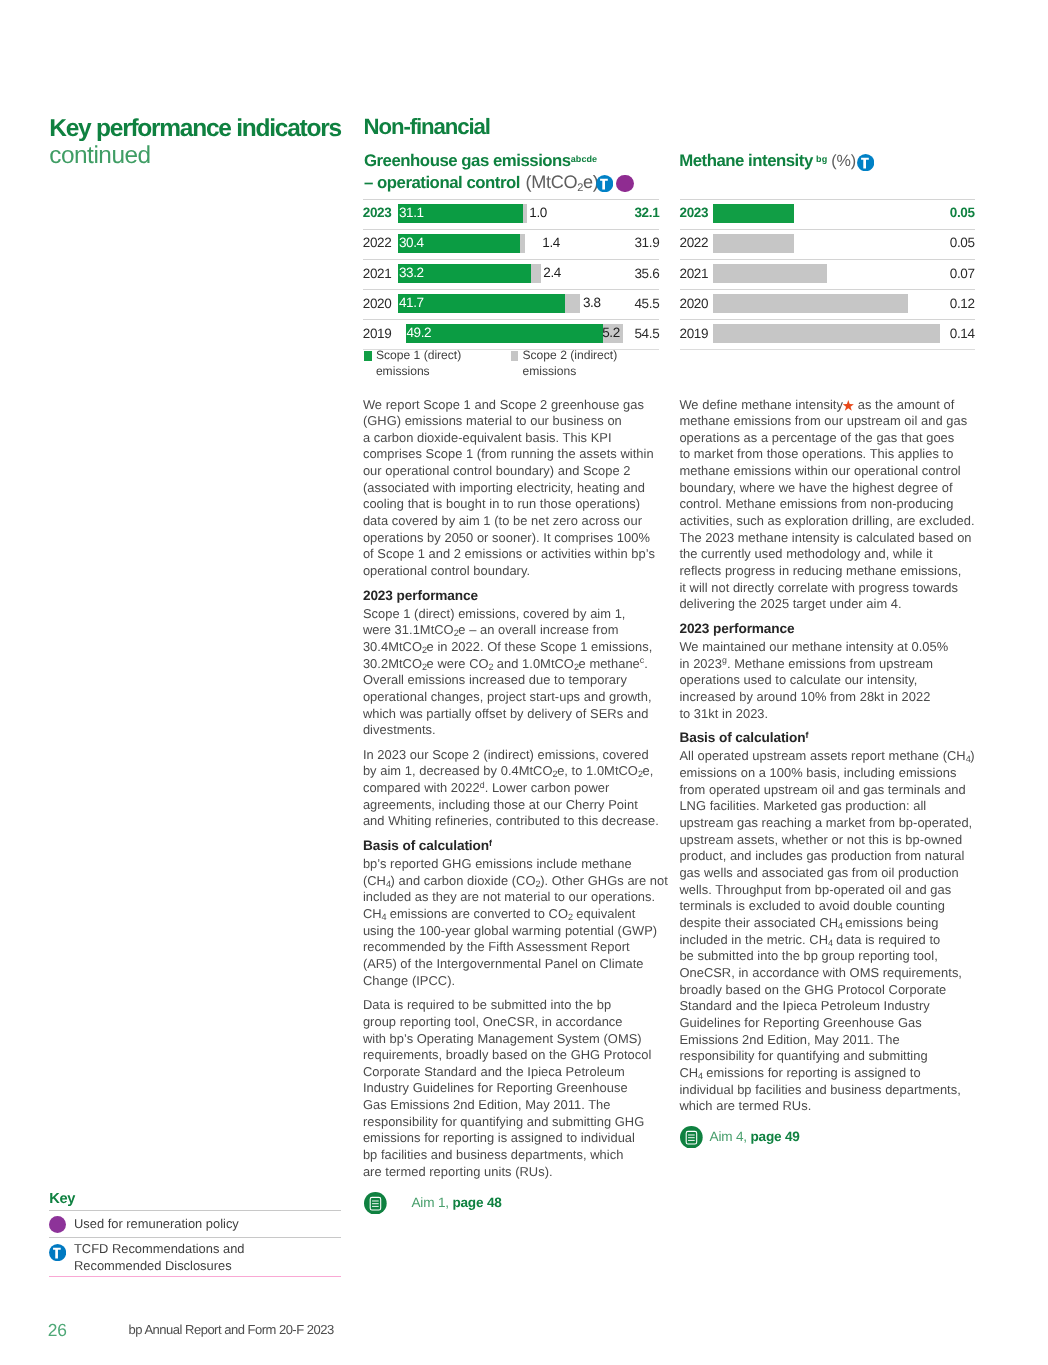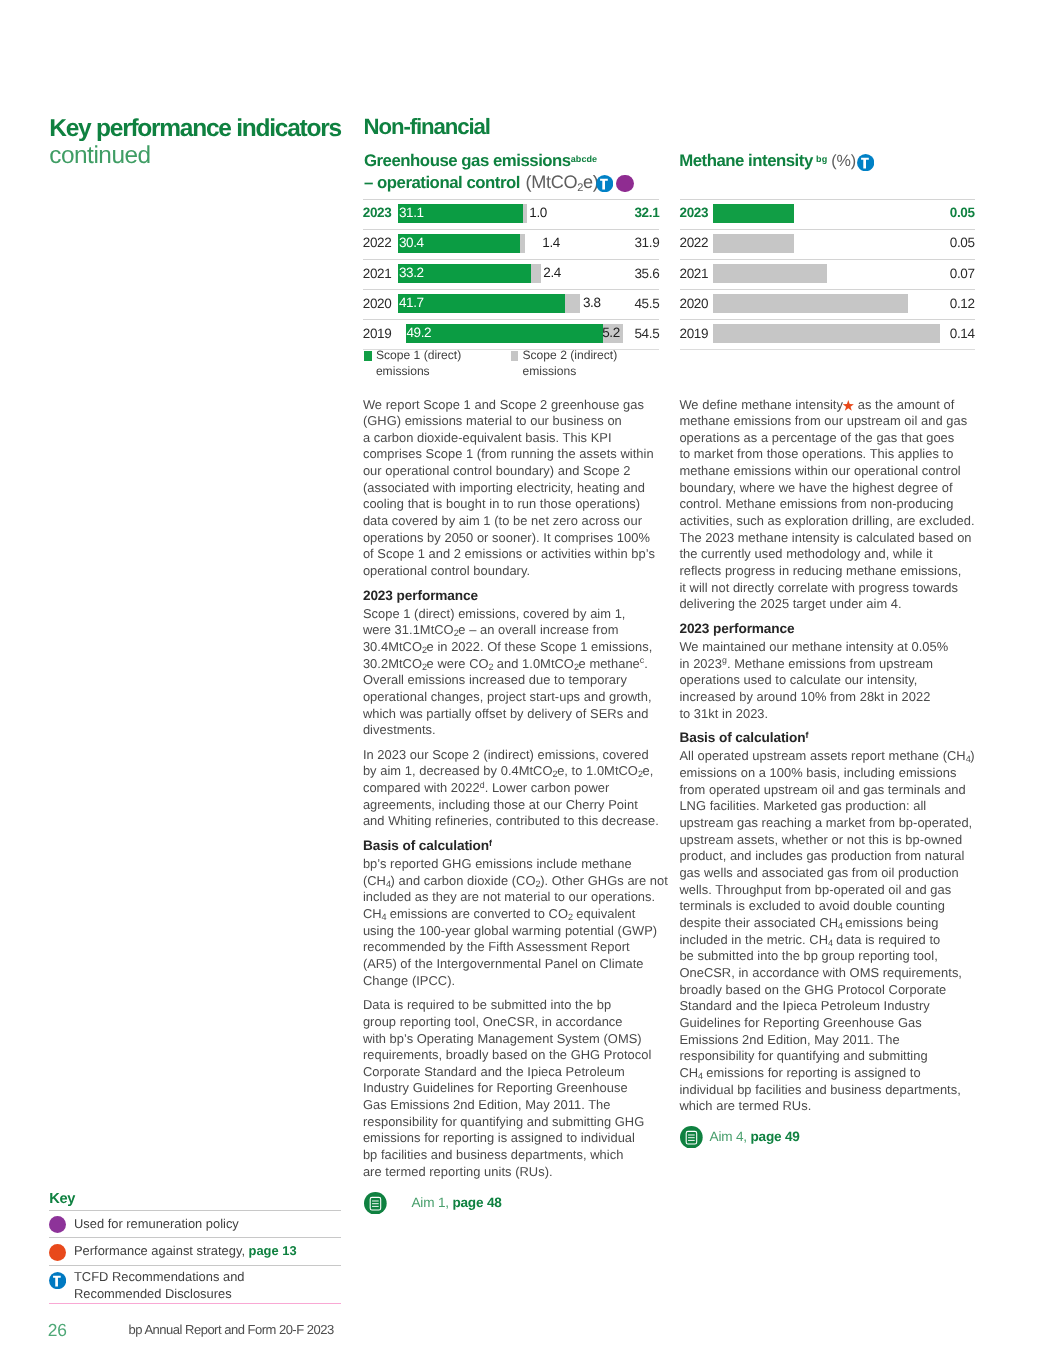--- a/index.html
+++ b/index.html
@@ -223,21 +223,20 @@
           <rect x="6.2" y="5.35" width="10.5" height="12.65" rx="1.8" ry="1.8" fill="none" stroke="#ffffff" stroke-width="1.1"></rect>
           <line x1="8.05" y1="9.0" x2="14.7" y2="9.0" stroke="#ffffff" stroke-width="0.95"></line>
           <line x1="8.05" y1="11.7" x2="14.7" y2="11.7" stroke="#ffffff" stroke-width="0.95"></line>
           <line x1="8.05" y1="14.4" x2="14.7" y2="14.4" stroke="#ffffff" stroke-width="0.95"></line>
         </svg></span><span style="margin-left:30px;">Aim 4, <span class="pg">page 49</span></span></div>
 
   <div class="key">
     <div class="kt">Key</div>
     <div id="keyRows">
         <div class="krow"><span class="kdot" style="background:#8d3399;"></span><span>Used for remuneration policy</span></div>
-        <div class="krow"><span class="kdot" style="background:#e8491b;"></span><span>Performance against strategy, <span class="pg">page 13</span></span></div>
         <div class="krow last two"><span class="kdot"><svg width="17.2" height="17.2" viewBox="0 0 17.3 17.3">
               <circle cx="8.65" cy="8.65" r="8.65" fill="#0079c1"></circle>
               <path d="M4.1 3.7h7.7v2.05H9.0v8.75H6.3V5.75H4.1z" fill="#ffffff"></path>
             </svg></span><span>TCFD Recommendations and<br>Recommended Disclosures</span></div>
       </div>
   </div>
 
   <div class="foot-num">26</div>
   <div class="foot-txt">bp Annual Report and Form 20-F 2023</div>
 

